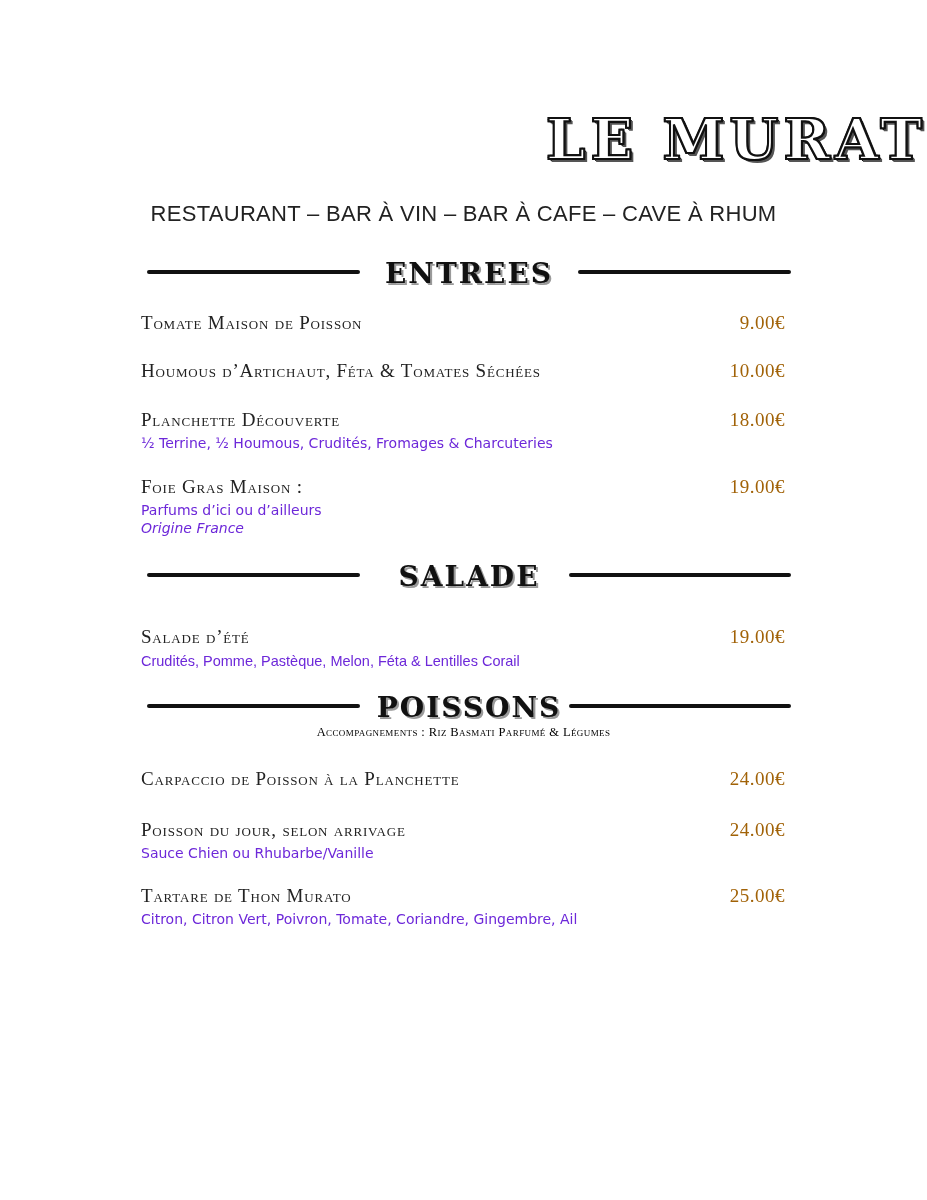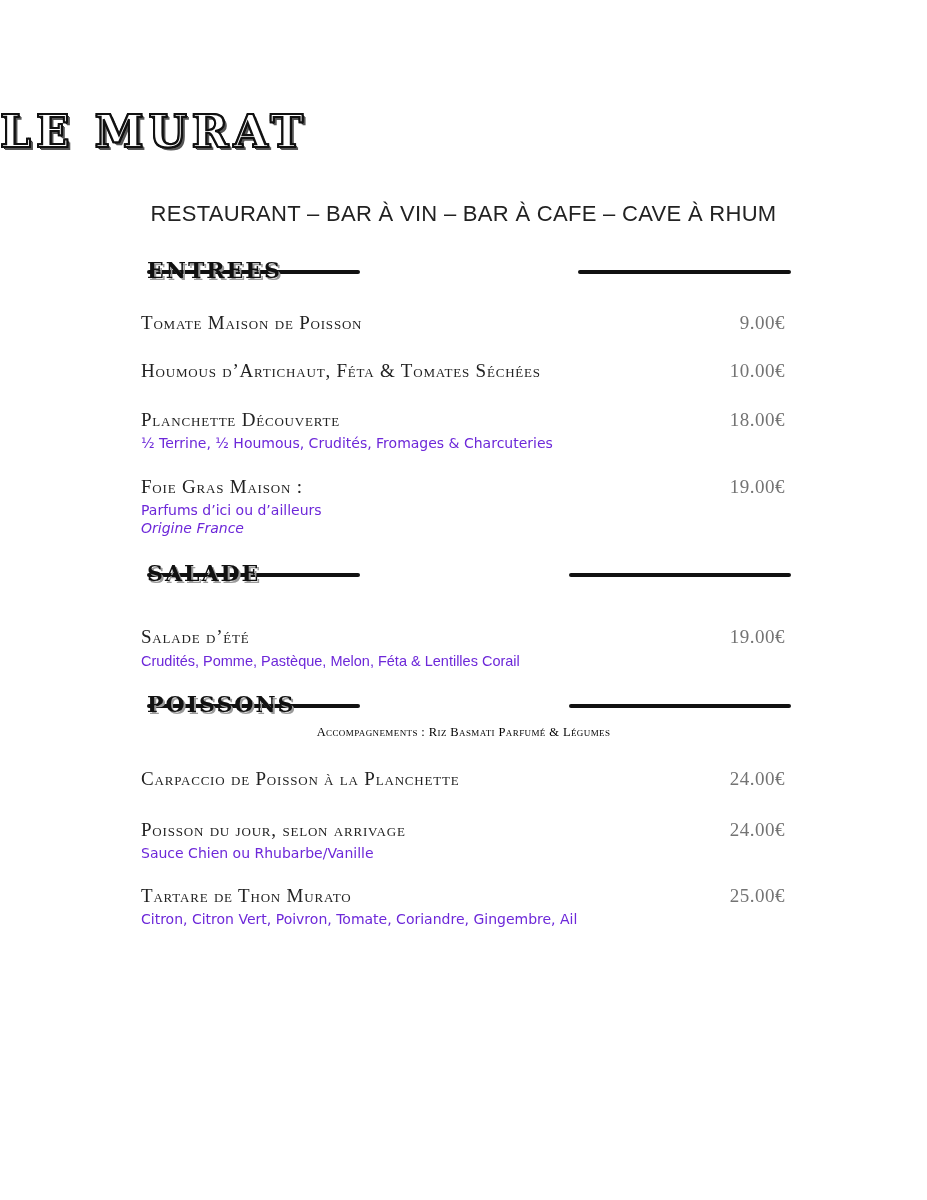--- a/index.html
+++ b/index.html
@@ -1,49 +1,49 @@
 <!DOCTYPE html>
 <html><head>
 <meta charset="utf-8">
 <style>
   html, body { margin: 0; padding: 0; background: #ffffff; }
   body { width: 927px; height: 1200px; position: relative; overflow: hidden; color: #1a1a1a; }
   .page { position: absolute; left: 0; top: 0; width: 927px; height: 1200px; }
 
   .title {
-    position: absolute; left: 0; width: 927px; top: 106px; text-align: left;
-    font-family: "DejaVu Serif", serif; font-weight: bold; font-size: 44px; letter-spacing: 5px;
+    position: absolute; left: 0; width: 927px; top: 106px; text-align: right;
+    font-family: "DejaVu Serif", serif; font-weight: bold; font-size: 56px; letter-spacing: 5px;
     color: #ffffff;
     text-shadow: -1px -1px 0 #111, 1px -1px 0 #111, -1px 1px 0 #111, 1px 1px 0 #111,
                  0 0 0 #111, 3px 3px 0 #555, 2px 2px 0 #111;
     -webkit-text-stroke: 2px #111;
   }
   .subtitle {
     position: absolute; left: 0; width: 927px; top: 201px; text-align: center;
     font-family: Liberation Sans, sans-serif; font-size: 22px; letter-spacing: 0.3px; color: #222;
   }
 
   .section-head { position: absolute; left: 147px; width: 644px; height: 30px; }
   .section-head .rule {
     position: absolute; top: 13px; height: 4px; background: #111; border-radius: 2px;
   }
   .section-head .label {
-    position: absolute; top: 0; left: 0; width: 100%; text-align: left;
-    font-family: "DejaVu Serif", serif; font-weight: bold; font-size: 22px; letter-spacing: 2px;
+    position: absolute; top: 0; left: 0; width: 100%; text-align: center;
+    font-family: "DejaVu Serif", serif; font-weight: bold; font-size: 28px; letter-spacing: 2px;
     color: #111; text-shadow: 2px 2px 0 #9a9a9a;
   }
 
   .item-name {
     position: absolute; left: 141px;
     font-family: "Liberation Serif", serif; font-size: 19px; letter-spacing: 0.8px;
     font-variant: small-caps; color: #222;
   }
   .item-price {
     position: absolute; right: 142px; text-align: right;
-    font-family: "Liberation Serif", serif; font-size: 19px; color: #737373; letter-spacing: 0.5px;
+    font-family: "Liberation Serif", serif; font-size: 19px; color: #a16207; letter-spacing: 0.5px;
   }
   .item-desc {
     position: absolute; left: 141px;
     font-family: "DejaVu Sans", sans-serif; font-size: 14px; color: #6d28d9;
   }
   .item-desc.italic { font-style: italic; }
   .item-desc.narrow { font-family: "Liberation Sans", sans-serif; font-size: 14.5px; }
 
   .accomp {
     position: absolute; left: 0; width: 927px; top: 725px; text-align: center;

